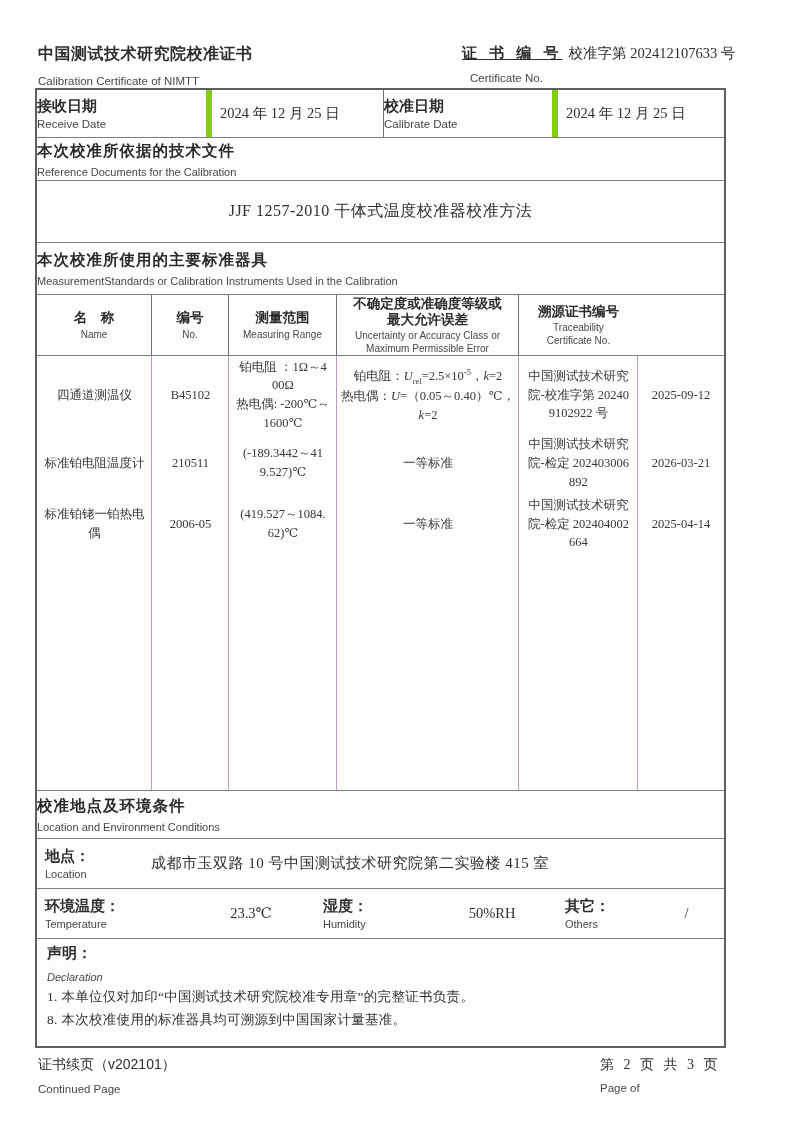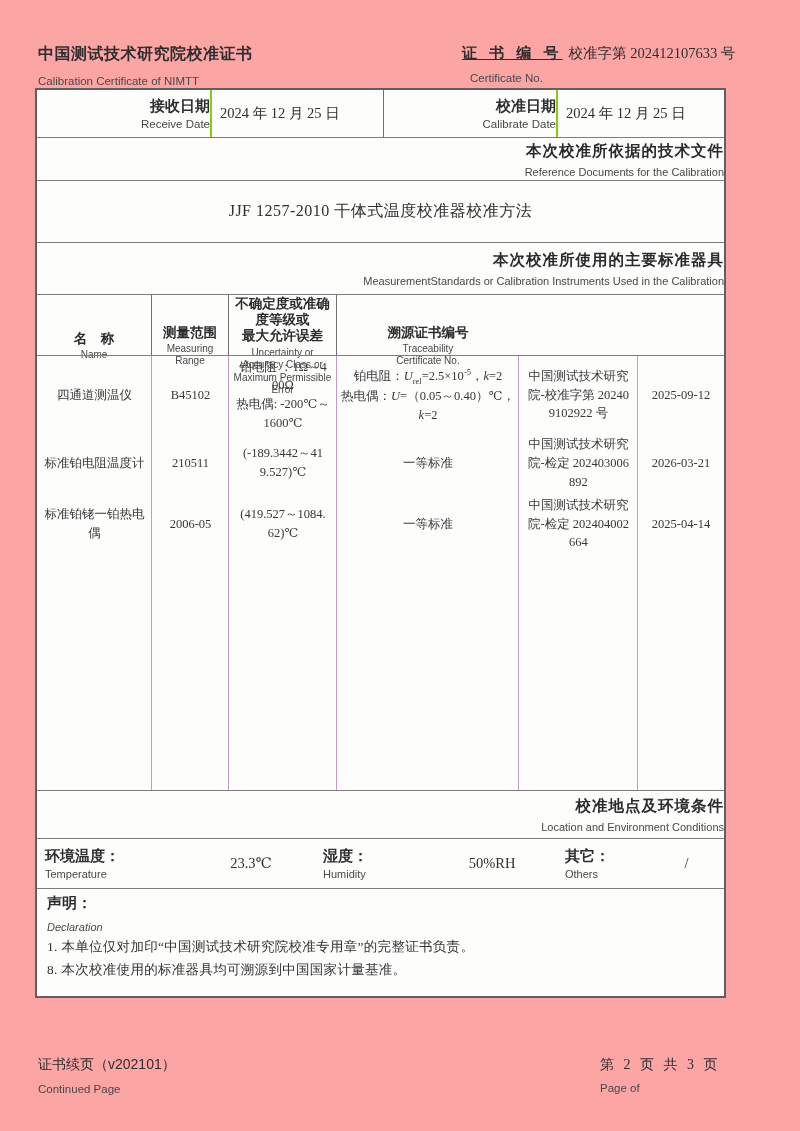--- a/index.html
+++ b/index.html
@@ -1,19 +1,19 @@
 <!DOCTYPE html>
 <html><head>
 <meta charset="utf-8">
 <style>
   * { margin:0; padding:0; box-sizing:border-box; }
   html,body { background:#e8e8e8; }
   .page {
     position:relative; width:800px; height:1131px; margin:0 auto;
-    background:#fca5a5; color:#333;
+    background:#ffffff; color:#333;
     font-family:"Liberation Sans","DejaVu Sans",sans-serif;
     overflow:hidden;
   }
   .val, .serif { font-family:"Liberation Serif","DejaVu Serif",serif; }
   .en { font-family:"Liberation Sans","DejaVu Sans",sans-serif; color:#484848; }
 
   
   .title-block { position:absolute; left:38px; top:44px; }
   .doc-title-zh { font-size:16px; font-weight:600; letter-spacing:0.5px; color:#2e2e2e; }
   .doc-title-en { font-size:11.5px; margin-top:10px; }
@@ -27,29 +27,29 @@
   .main-table {
     position:absolute; left:35px; top:88px; width:691px;
     border:2px solid #5f5f5f; background:#fdfdfc;
   }
   .sec { position:relative; width:100%; }
   .sec + .sec { border-top:1px solid #7d7d7d; }
 
   
   .dates-row { display:grid; grid-template-columns:175px 172px 174px 166px; height:47px; }
   .dates-row > div { display:flex; flex-direction:column; justify-content:center; }
-  .dates-row .lab { align-items:flex-end; border-right:2px solid #84cc16; }
+  .dates-row .lab { align-items:flex-start; border-right:6px solid #84cc16; }
   .dates-row .datecell { padding-left:8px; border-right:1px solid #6f6f6f; }
   .dates-row .datecell:last-child { border-right:none; }
   .lab .l1 { font-size:15px; font-weight:600; color:#2e2e2e; }
   .lab .l2 { font-size:11.5px; margin-top:2px; }
   .date-val { font-size:14.5px; color:#2f2f2f; }
 
   
-  .sec-title { display:flex; flex-direction:column; justify-content:center; align-items:flex-end; }
+  .sec-title { display:flex; flex-direction:column; justify-content:center; align-items:flex-start; }
   .sec-title .t-zh { font-size:15.5px; font-weight:600; color:#2b2b2b; letter-spacing:1px; }
   .sec-title .t-en { font-size:11px; margin-top:4px; }
   .h43 { height:43px; } .h52 { height:52px; } .h48 { height:48px; }
 
   .ref-content { height:62px; display:flex; align-items:center; justify-content:center; }
   .ref-content .txt { font-size:16px; color:#2f2f2f; letter-spacing:0.5px; }
 
   
   .cols6 { display:grid; grid-template-columns:115px 77px 108px 182px 119px 86px; }
   .std-header { height:61px; }
@@ -150,20 +150,24 @@
       <div class="t-zh">本次校准所使用的主要标准器具</div>
       <div class="t-en en">MeasurementStandards or Calibration Instruments Used in the Calibration</div>
     </div>
 
     <div class="sec std-header cols6">
       <div>
         <span class="c-zh">名　称</span>
         <span class="c-en en">Name</span>
       </div>
       <div>
+        <span class="c-zh">编号</span>
+        <span class="c-en en">No.</span>
+      </div>
+      <div>
         <span class="c-zh">测量范围</span>
         <span class="c-en en">Measuring Range</span>
       </div>
       <div>
         <span class="c-zh">不确定度或准确度等级或
 最大允许误差</span>
         <span class="c-en en">Uncertainty or Accuracy Class or Maximum Permissible Error</span>
       </div>
       <div>
         <span class="c-zh">溯源证书编号</span>
@@ -255,20 +259,27 @@
             <span class="cellv">2025-04-14</span>
           </div>
       </div>
     </div>
 
     <div class="sec sec-title h48">
       <div class="t-zh">校准地点及环境条件</div>
       <div class="t-en en">Location and Environment Conditions</div>
     </div>
 
+    <div class="sec loc-row">
+      <div class="loc-label">
+        <div class="l1">地点：</div>
+        <div class="l2 en">Location</div>
+      </div>
+      <div class="loc-value val">成都市玉双路 10 号中国测试技术研究院第二实验楼 415 室</div>
+    </div>
 
     <div class="sec env-row">
       <div class="env-lab">
         <div class="l1">环境温度：</div>
         <div class="l2 en">Temperature</div>
       </div>
       <div class="env-val val">23.3℃</div>
       <div class="env-lab">
         <div class="l1">湿度：</div>
         <div class="l2 en">Humidity</div>

